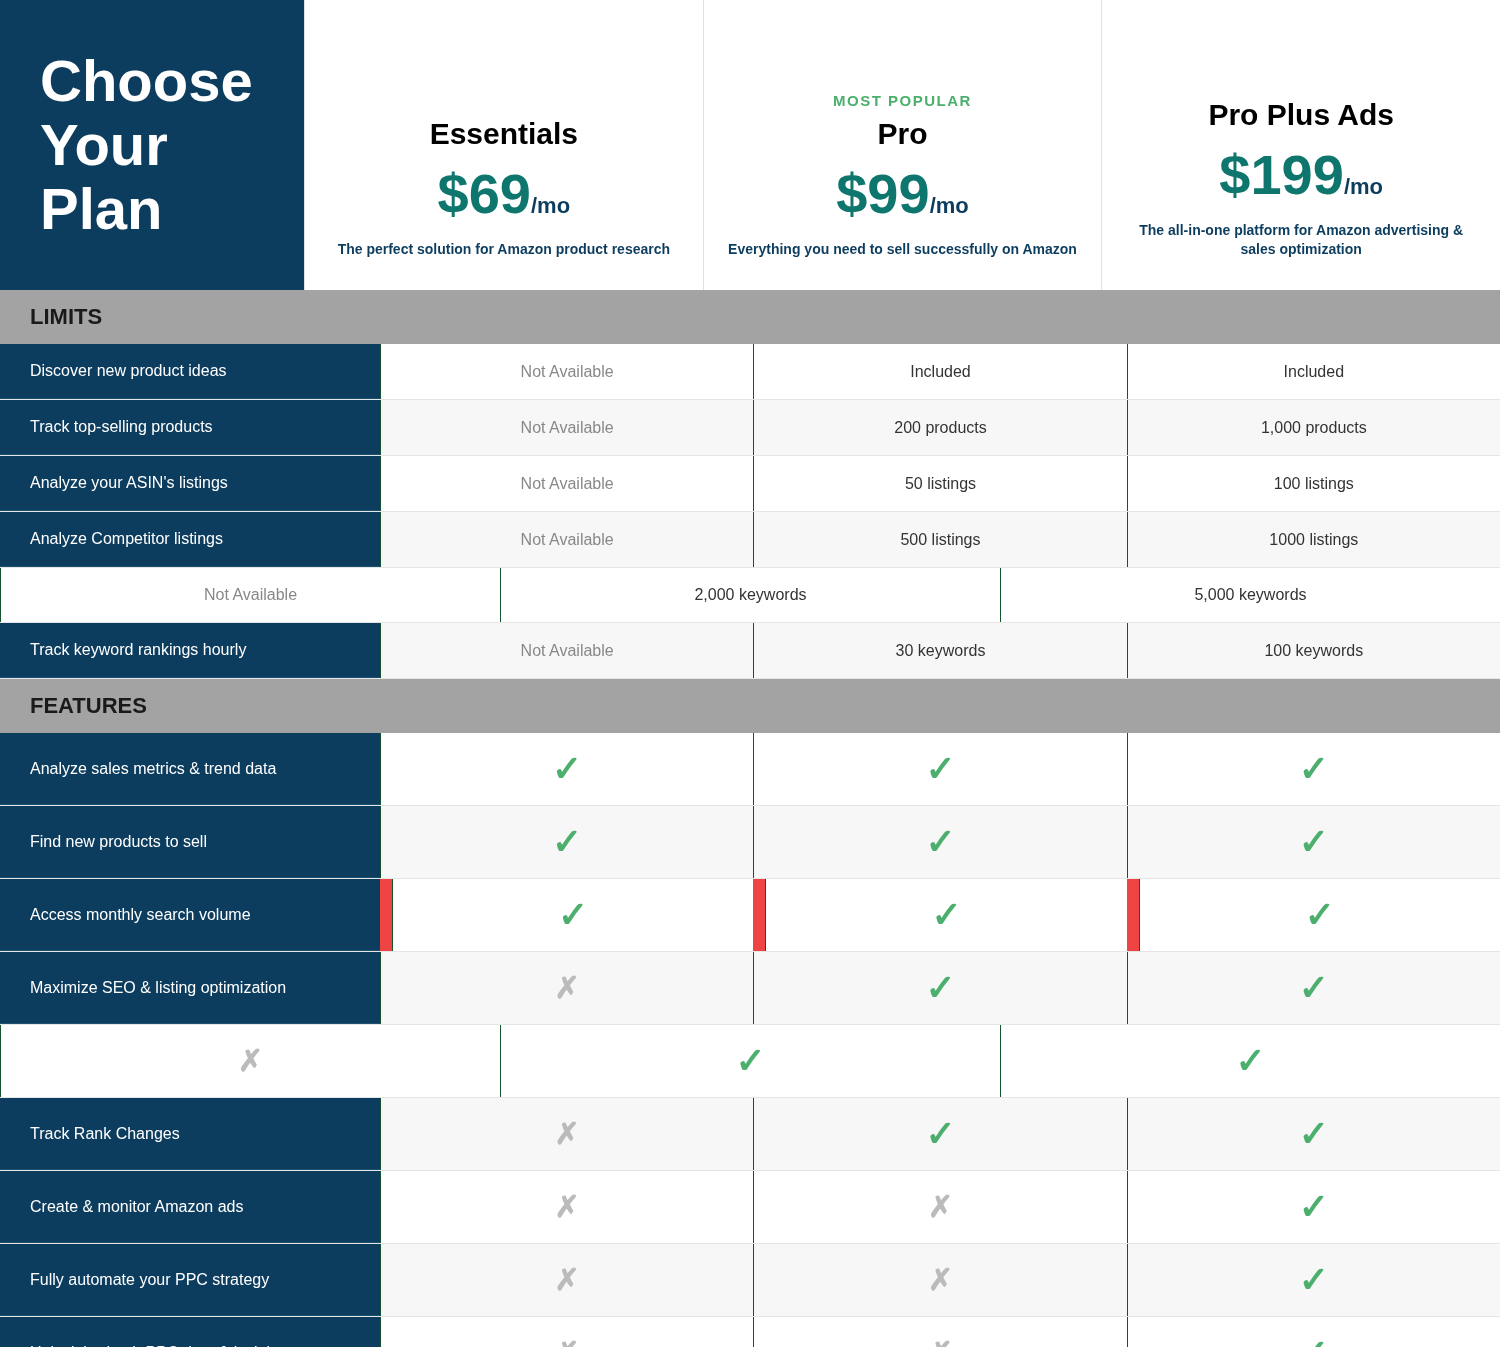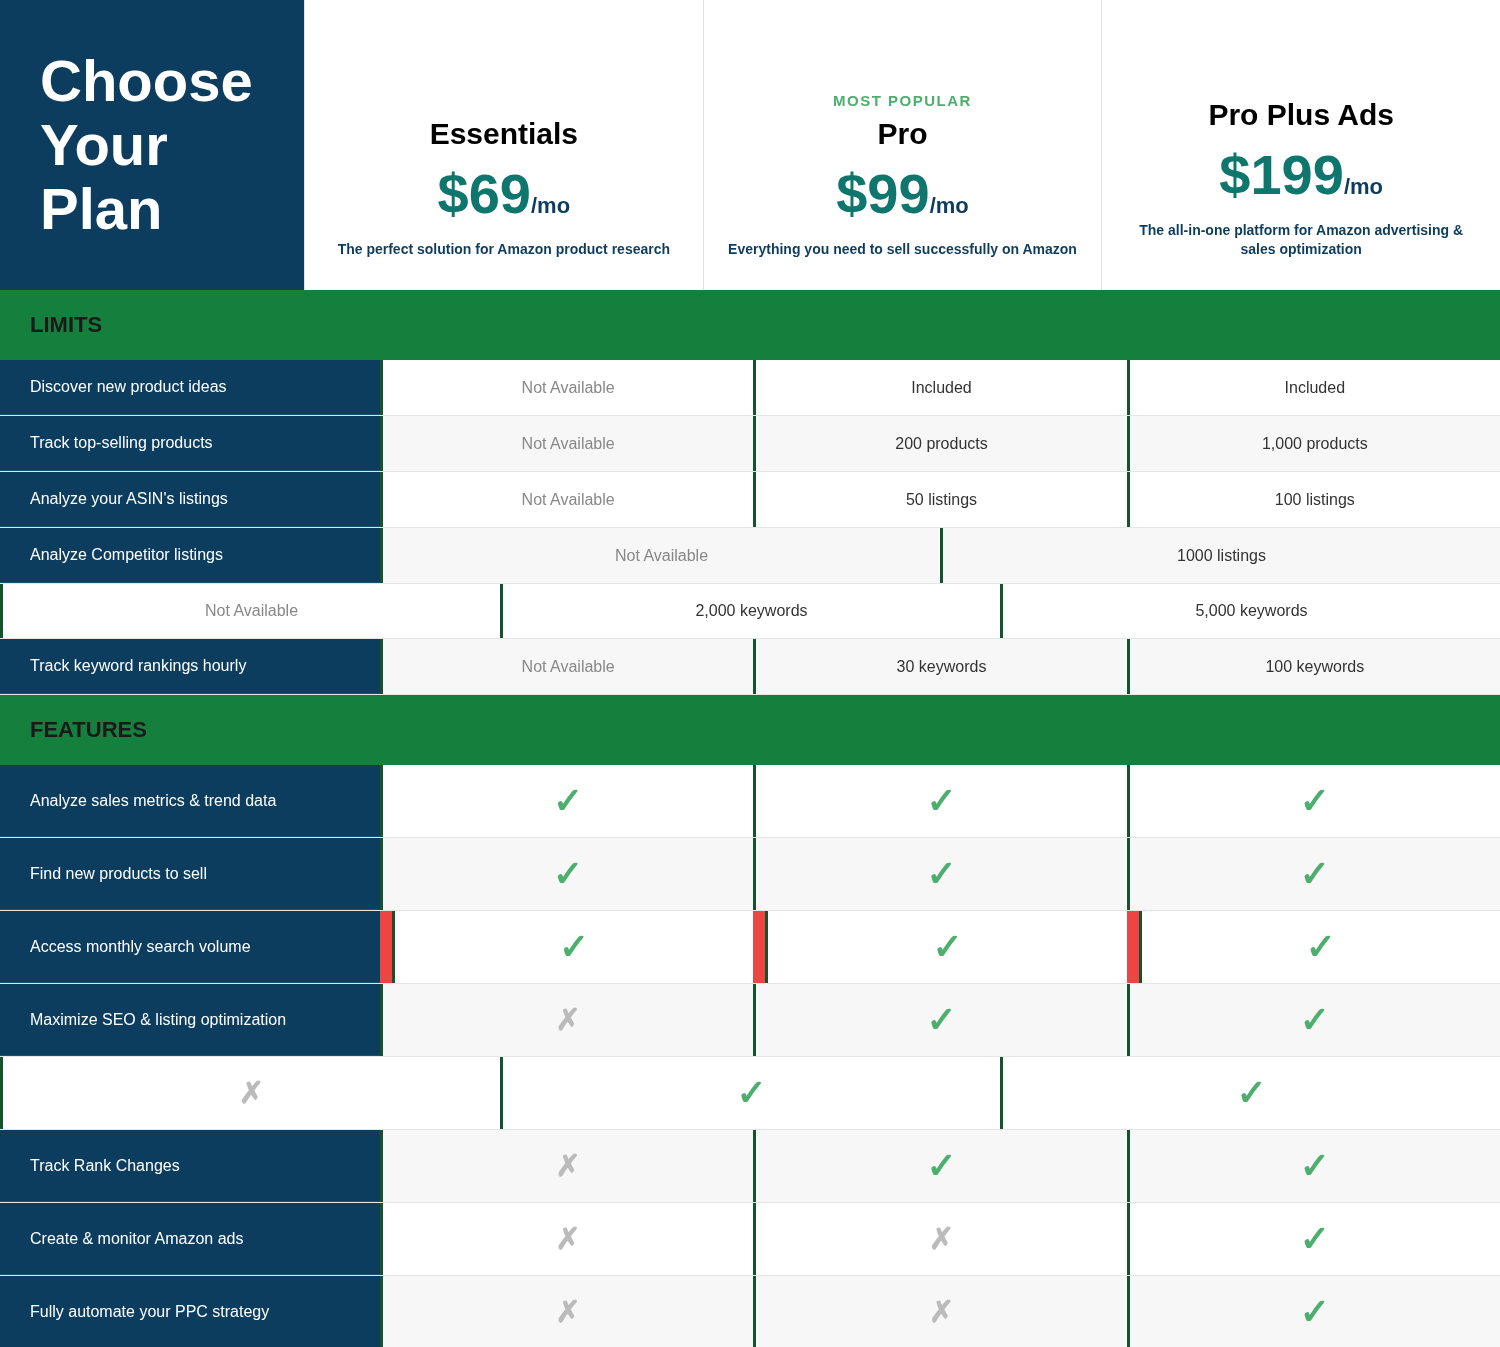--- a/index.html
+++ b/index.html
@@ -88,22 +88,22 @@
       font-size: 14px;
       font-weight: 700;
       color: #0d3d5e;
       text-align: center;
       line-height: 1.4;
     }
 
     
     .section-header {
       display: flex;
-      background: #15803d;
-      height: 70px;
+      background: #a3a3a3;
+      height: 54px;
       align-items: center;
     }
 
     .section-header-label {
       width: 380px;
       padding-left: 30px;
       font-size: 22px;
       font-weight: 800;
       color: #1a1a1a;
       flex-shrink: 0;
@@ -137,21 +137,21 @@
     }
 
     .row-value-cell {
       flex: 1;
       display: flex;
       align-items: center;
       justify-content: center;
       padding: 18px 10px;
       font-size: 16px;
       color: #333;
-      border-left: 3px solid #14532d;
+      border-left: 1px solid #14532d;
       text-align: center;
     }
 
     .not-available {
       color: #888;
       font-style: normal;
     }
 
     
     .check-mark {
@@ -256,20 +256,21 @@
           <span class="not-available">Not Available</span>
         </div>
         <div class="row-value-cell" style="background: rgb(255, 255, 255);">50 listings</div>
         <div class="row-value-cell" style="background: rgb(255, 255, 255);">100 listings</div>
       </div>
       <div class="data-row" style="background: rgb(247, 247, 247);">
         <div class="row-label-cell">Analyze Competitor listings</div>
         <div class="row-value-cell" style="background: rgb(247, 247, 247);">
           <span class="not-available">Not Available</span>
         </div>
+        <div class="row-value-cell" style="background: rgb(247, 247, 247);">500 listings</div>
         <div class="row-value-cell" style="background: rgb(247, 247, 247);">1000 listings</div>
       </div>
       <div class="data-row" style="background: rgb(255, 255, 255);">
         <div class="row-value-cell" style="background: rgb(255, 255, 255);">
           <span class="not-available">Not Available</span>
         </div>
         <div class="row-value-cell" style="background: rgb(255, 255, 255);">2,000 keywords</div>
         <div class="row-value-cell" style="background: rgb(255, 255, 255);">5,000 keywords</div>
       </div>
       <div class="data-row" style="background: rgb(247, 247, 247);">

